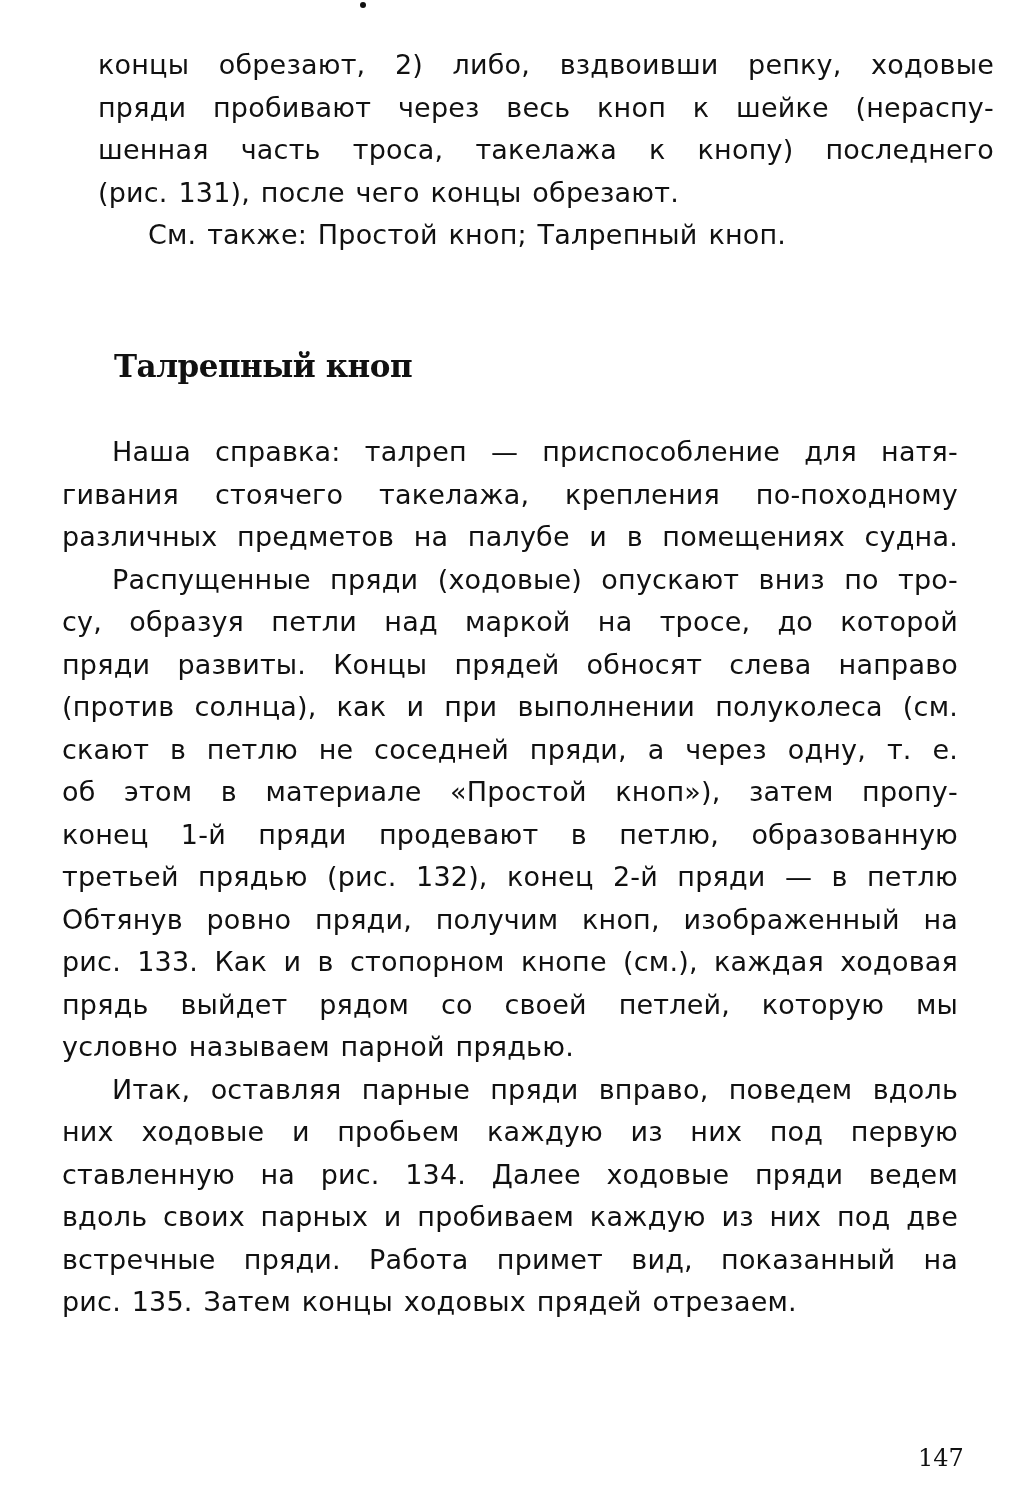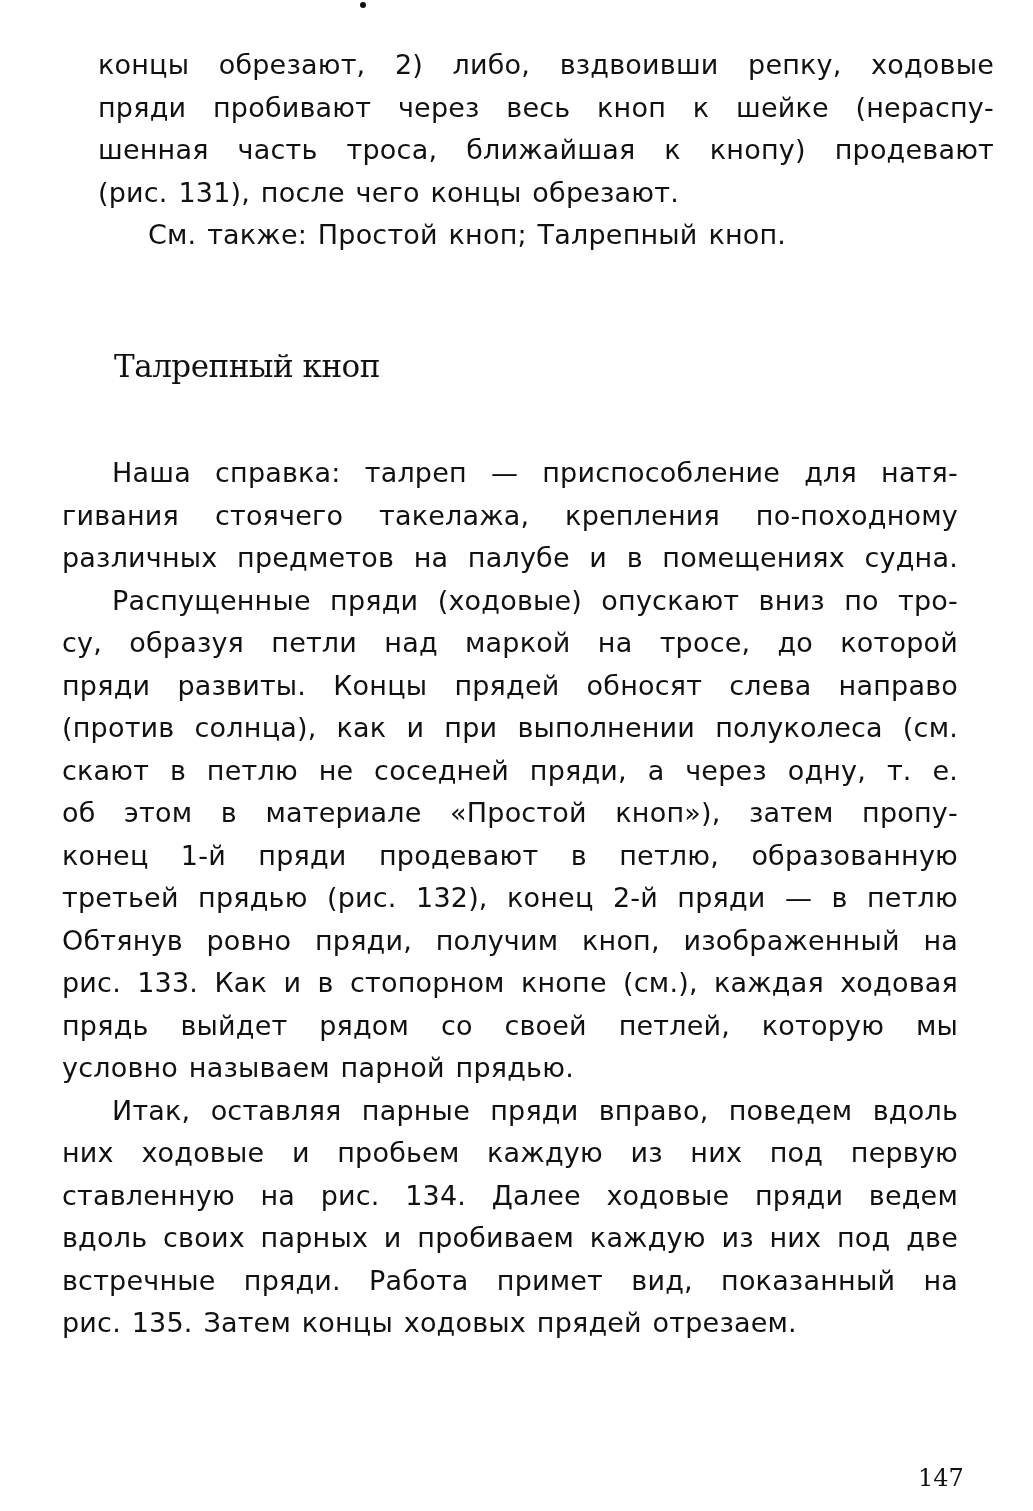--- a/index.html
+++ b/index.html
@@ -39,45 +39,44 @@
   }
   .indent {
     padding-left: 50px;
   }
   .it { }
   .heading {
     position: absolute;
     left: 114px;
     top: 348px;
     font-family: "DejaVu Serif", "Liberation Serif", serif;
-    font-weight: normal;
+    font-weight: bold;
     font-size: 31px;
     letter-spacing: -0.5px;
     text-align: center;
   }
   .block1 { position: absolute; top: 44px; left: 62px; width: 896px; margin-left: 36px; }
-  .block2 { position: absolute; top: 452px; left: 62px; width: 896px; }
+  .block2 { position: absolute; top: 431px; left: 62px; width: 896px; }
   .page-number {
     position: absolute;
     left: 918px;
     top: 1444px;
     font-family: "DejaVu Serif", "Liberation Serif", serif;
     font-size: 24px;
-    margin-top: 20px;
   }
 </style>
 </head>
 <body>
 
 <div class="speck"></div>
 
 <div class="block1">
   <div class="line">концы обрезают, 2) либо, вздвоивши репку, ходовые</div>
   <div class="line">пряди пробивают через весь кноп к шейке (нераспу-</div>
-  <div class="line">шенная часть троса, ближайшая к кнопу) продевают</div>
+  <div class="line">шенная часть троса, такелажа к кнопу) последнего</div>
   <div class="line last">(рис. 131), после чего концы обрезают.</div>
   <div class="line last indent"><span>См. также: </span><span class="it">Простой кноп; Талрепный кноп.</span></div>
 </div>
 
 <div class="heading">Талрепный кноп</div>
 
 <div class="block2">
 
   <div class="line indent"><span class="it">Наша справка: талреп</span><span> — приспособление для натя-</span></div>
   <div class="line">гивания стоячего такелажа, крепления по-походному</div>

